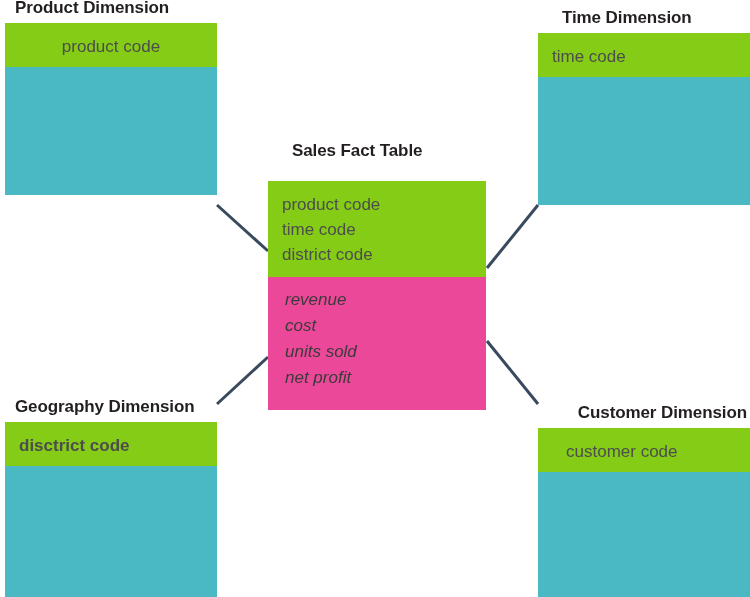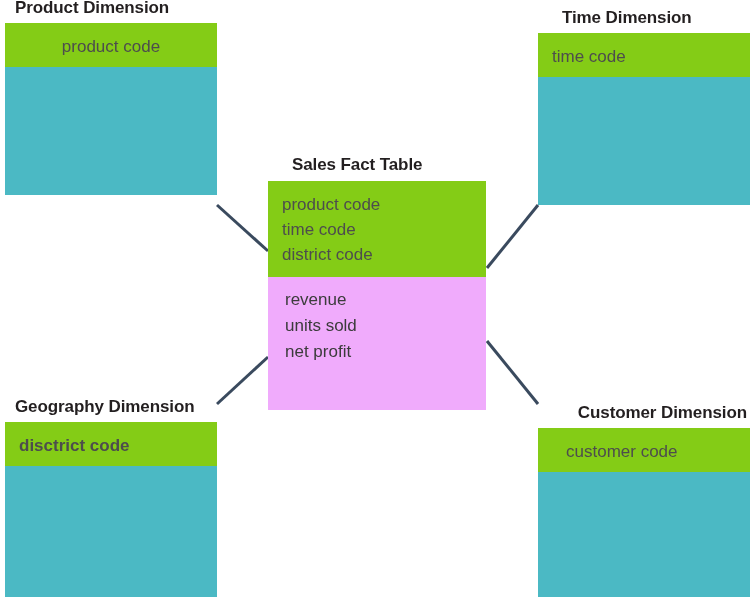--- a/index.html
+++ b/index.html
@@ -53,23 +53,24 @@
   .box-title.align-left  { left: 10px; }
   .box-title.align-right { right: 3px; }
   .box-title.align-center{ left: 24px; }
 
   .key-section {
     background: #84cc16;
     box-sizing: border-box;
     padding: 11px 14px 12px 14px;
   }
   .measure-section {
-    background: #f0abfc;
+    background: #ec4899;
     box-sizing: border-box;
     padding: 10px 14px 14px 17px;
+    font-style: italic;
   }
   .body-section {
     background: #4bb9c4;
   }
 
   .field-row {
     font-size: 17px;
     color: #4d4d4d;
     line-height: 25px;
     white-space: nowrap;
@@ -118,21 +119,21 @@
   #box-customer .body-section { height: 131px; }
 
   #box-fact {
     left: 268px;
     top: 181px;
     width: 218px;
     height: 229px;
   }
   #box-fact .key-section     { height: 96px; }
   #box-fact .measure-section { height: 133px; }
-  #box-fact .box-title       { margin-bottom: 6px; }
+  #box-fact .box-title       { margin-bottom: 20px; }
 </style>
 </head>
 <body>
 
 <div id="diagram-canvas">
 
   <svg id="connector-layer" viewBox="0 0 750 597" width="750" height="597" xmlns="http://www.w3.org/2000/svg">
     <line x1="217" y1="205" x2="268" y2="251" stroke="#3a4a5e" stroke-width="3"></line>
     <line x1="538" y1="205" x2="487" y2="268" stroke="#3a4a5e" stroke-width="3"></line>
     <line x1="217" y1="404" x2="268" y2="357" stroke="#3a4a5e" stroke-width="3"></line>
@@ -157,20 +158,21 @@
 
   <div class="table-box" id="box-fact">
     <div class="box-title align-center">Sales Fact Table</div>
     <div class="key-section">
       <div class="field-row">product code</div>
       <div class="field-row">time code</div>
       <div class="field-row">district code</div>
     </div>
     <div class="measure-section">
       <div class="field-row">revenue</div>
+      <div class="field-row">cost</div>
       <div class="field-row">units sold</div>
       <div class="field-row">net profit</div>
     </div>
   </div>
 
   <div class="table-box" id="box-geography">
     <div class="box-title align-left">Geography Dimension</div>
     <div class="key-section">
       <div class="field-row">disctrict code</div>
     </div>

